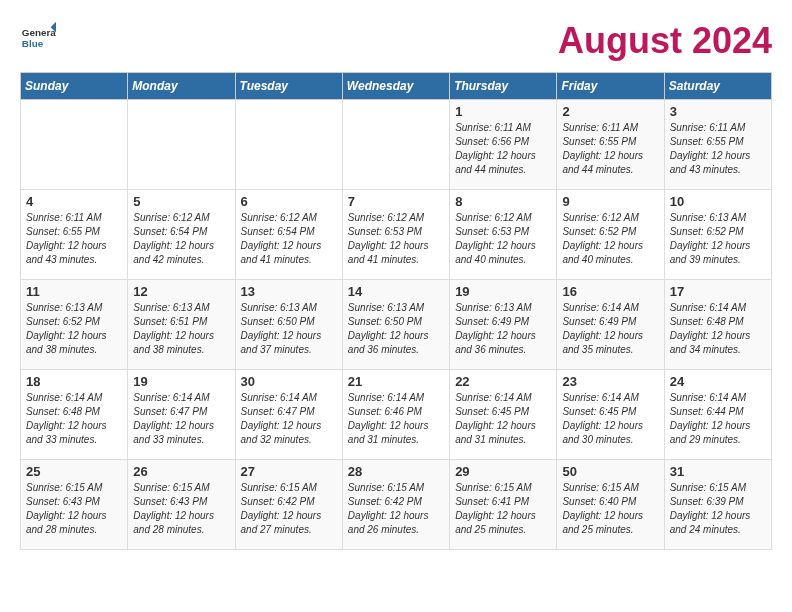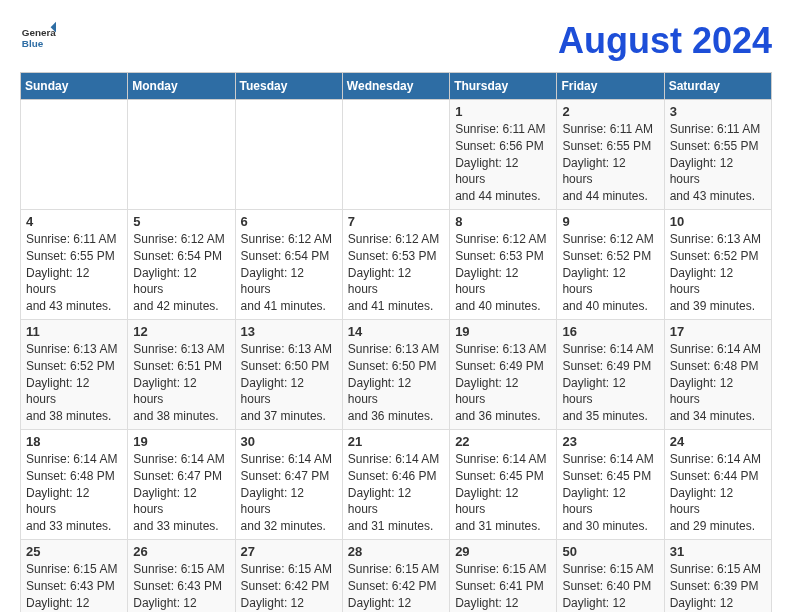--- a/index.html
+++ b/index.html
@@ -24,40 +24,41 @@
     .logo-icon {
       width: 36px;
       height: 36px;
     }
     .title-block {
       text-align: right;
     }
     .month-year {
       font-size: 36px;
       font-weight: bold;
-      color: #1d4ed8;
+      color: #be185d;
       text-align: center;
     }
     .location {
       font-size: 15px;
       color: #555;
     }
     table {
       width: 100%;
       border-collapse: collapse;
       table-layout: fixed;
     }
     thead th {
       background: #2e6da4;
       color: #fff;
       font-size: 12px;
       font-weight: bold;
       padding: 6px 4px;
       text-align: left;
       border: 1px solid #ccc;
+      font-style: italic;
     }
     tbody td {
       border: 1px solid #ddd;
       vertical-align: top;
       padding: 4px 5px;
       font-size: 10px;
       color: #333;
       height: 90px;
       background: #fff;
     }
@@ -65,23 +66,24 @@
       background: #f9f9f9;
     }
     .day-num {
       font-size: 13px;
       font-weight: bold;
       color: #333;
       display: block;
       margin-bottom: 2px;
     }
     .cell-info {
-      font-size: 12px;
+      font-size: 10px;
       line-height: 1.4;
       color: #333;
+      font-style: italic;
     }
     .empty-cell {
       background: #fff !important;
     }
   </style>
 </head>
 <body>
 
 <div class="header">
   <div class="logo">

